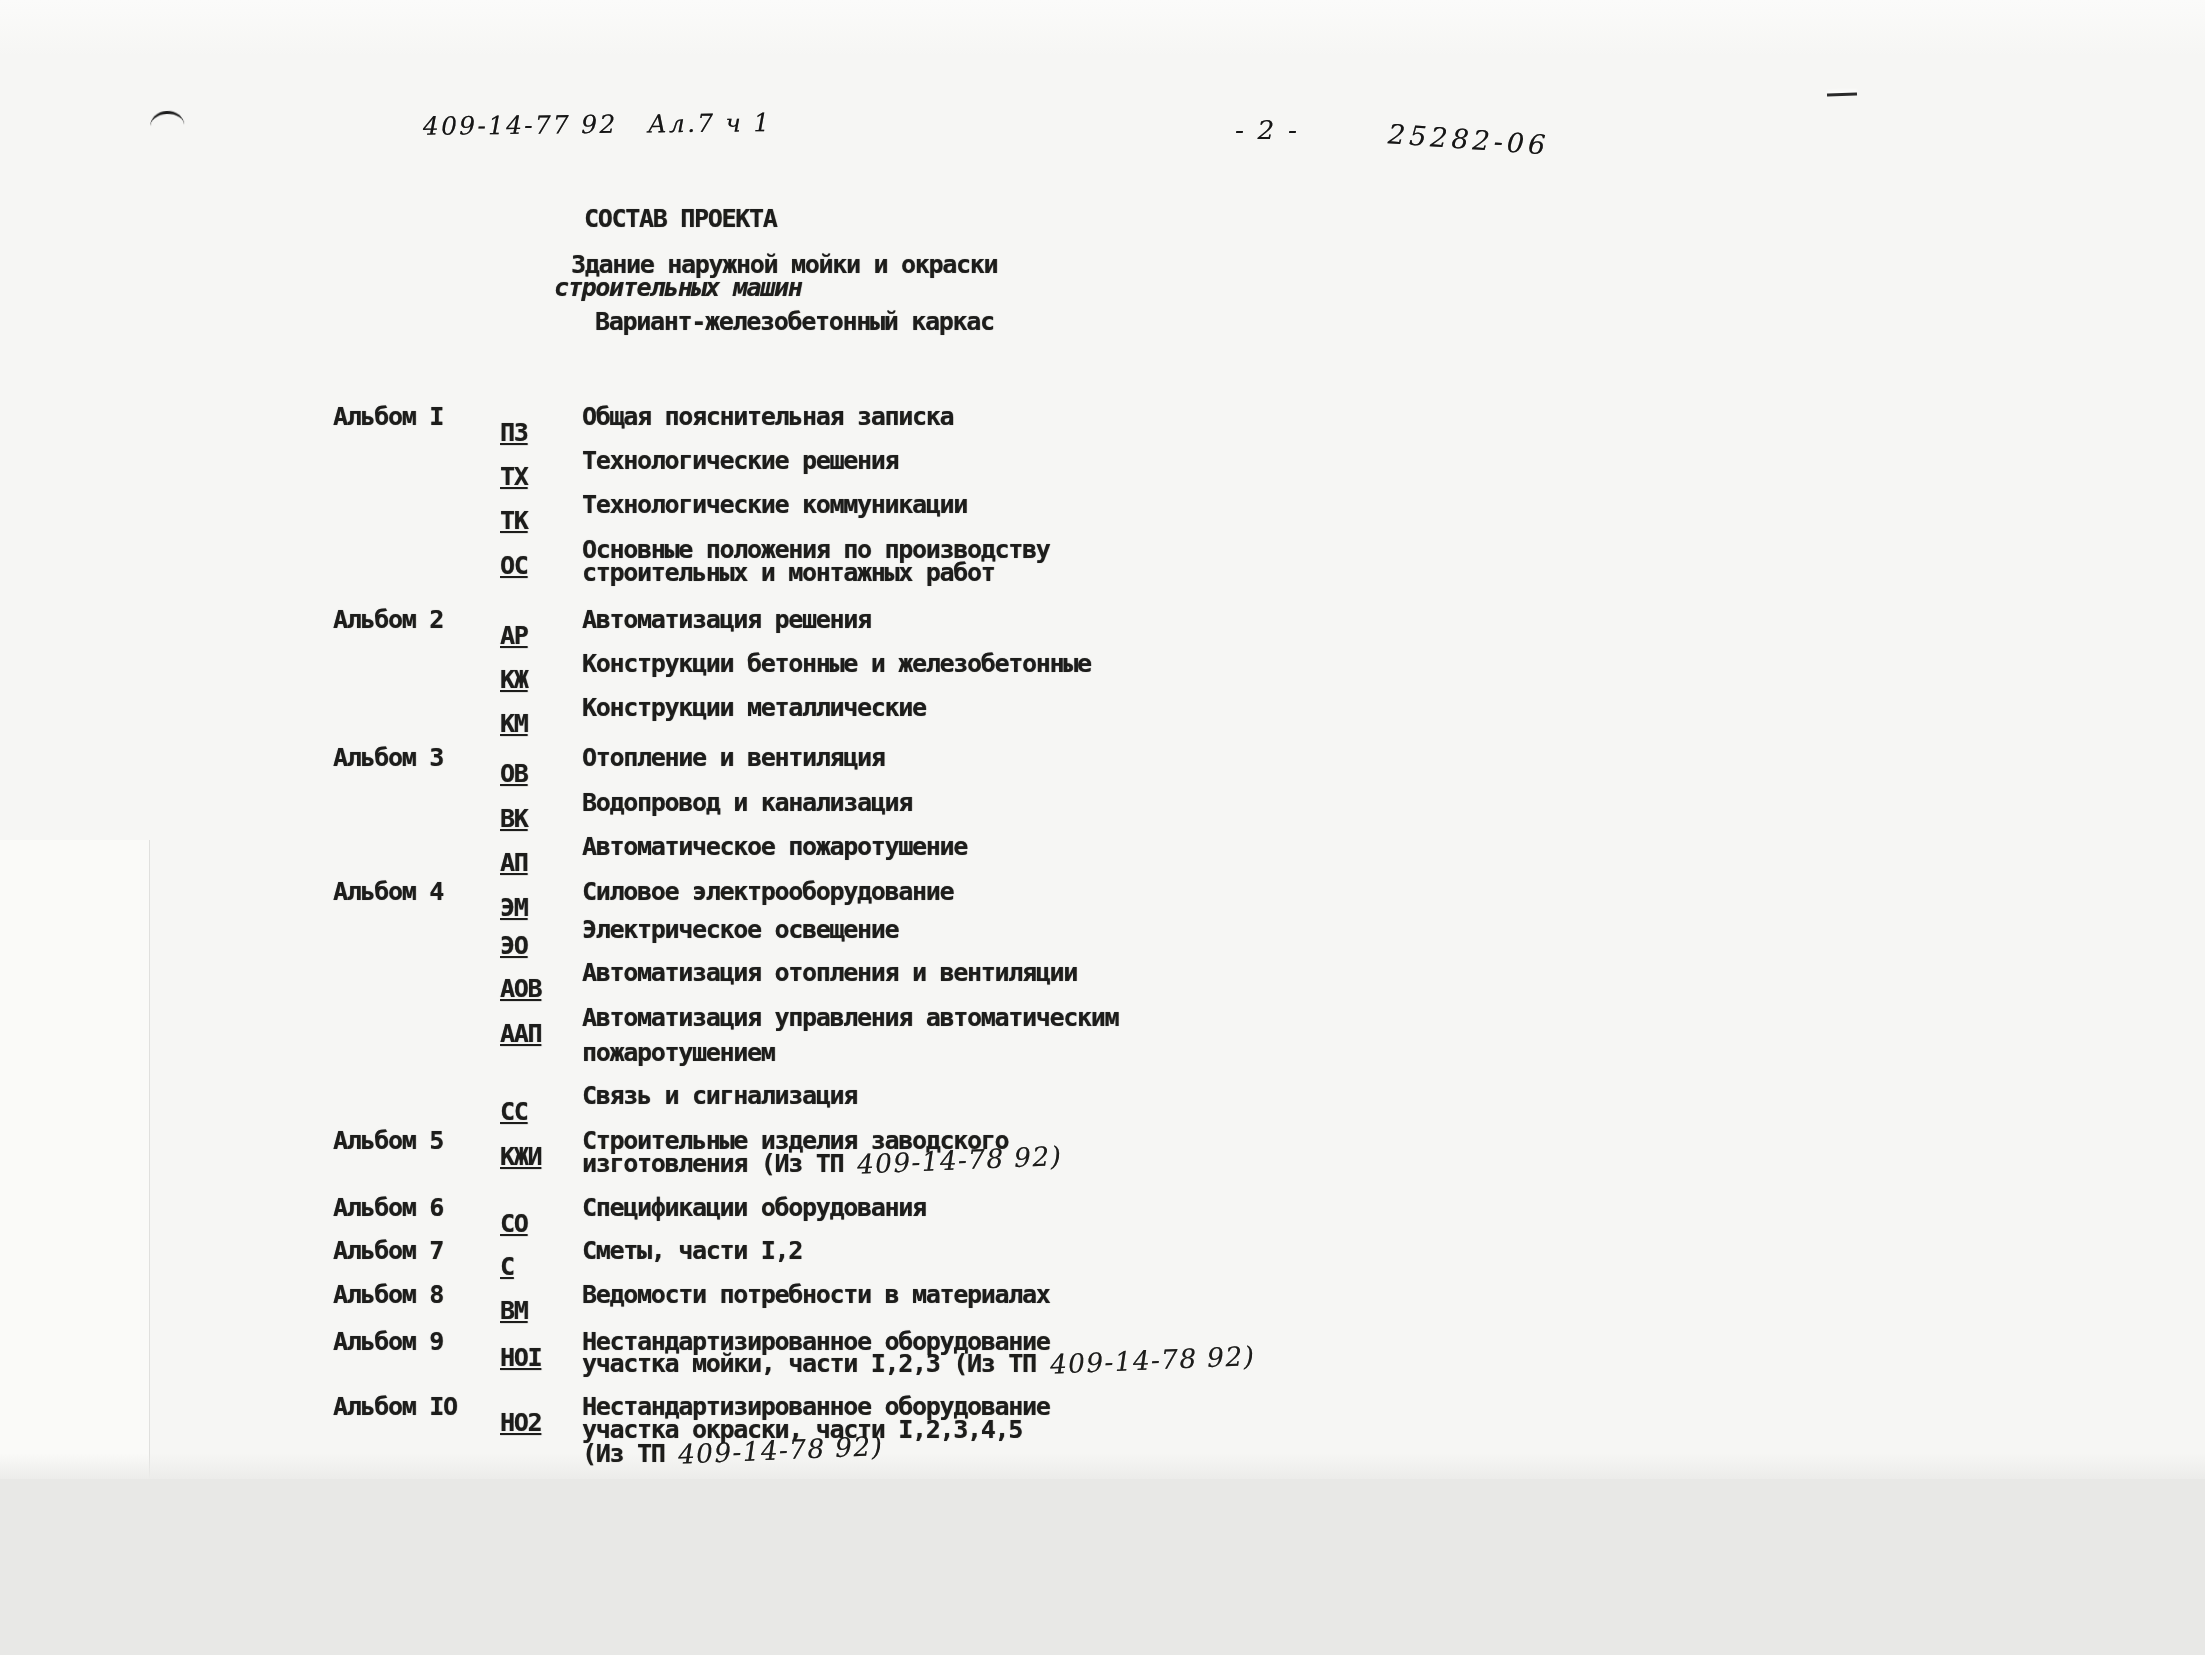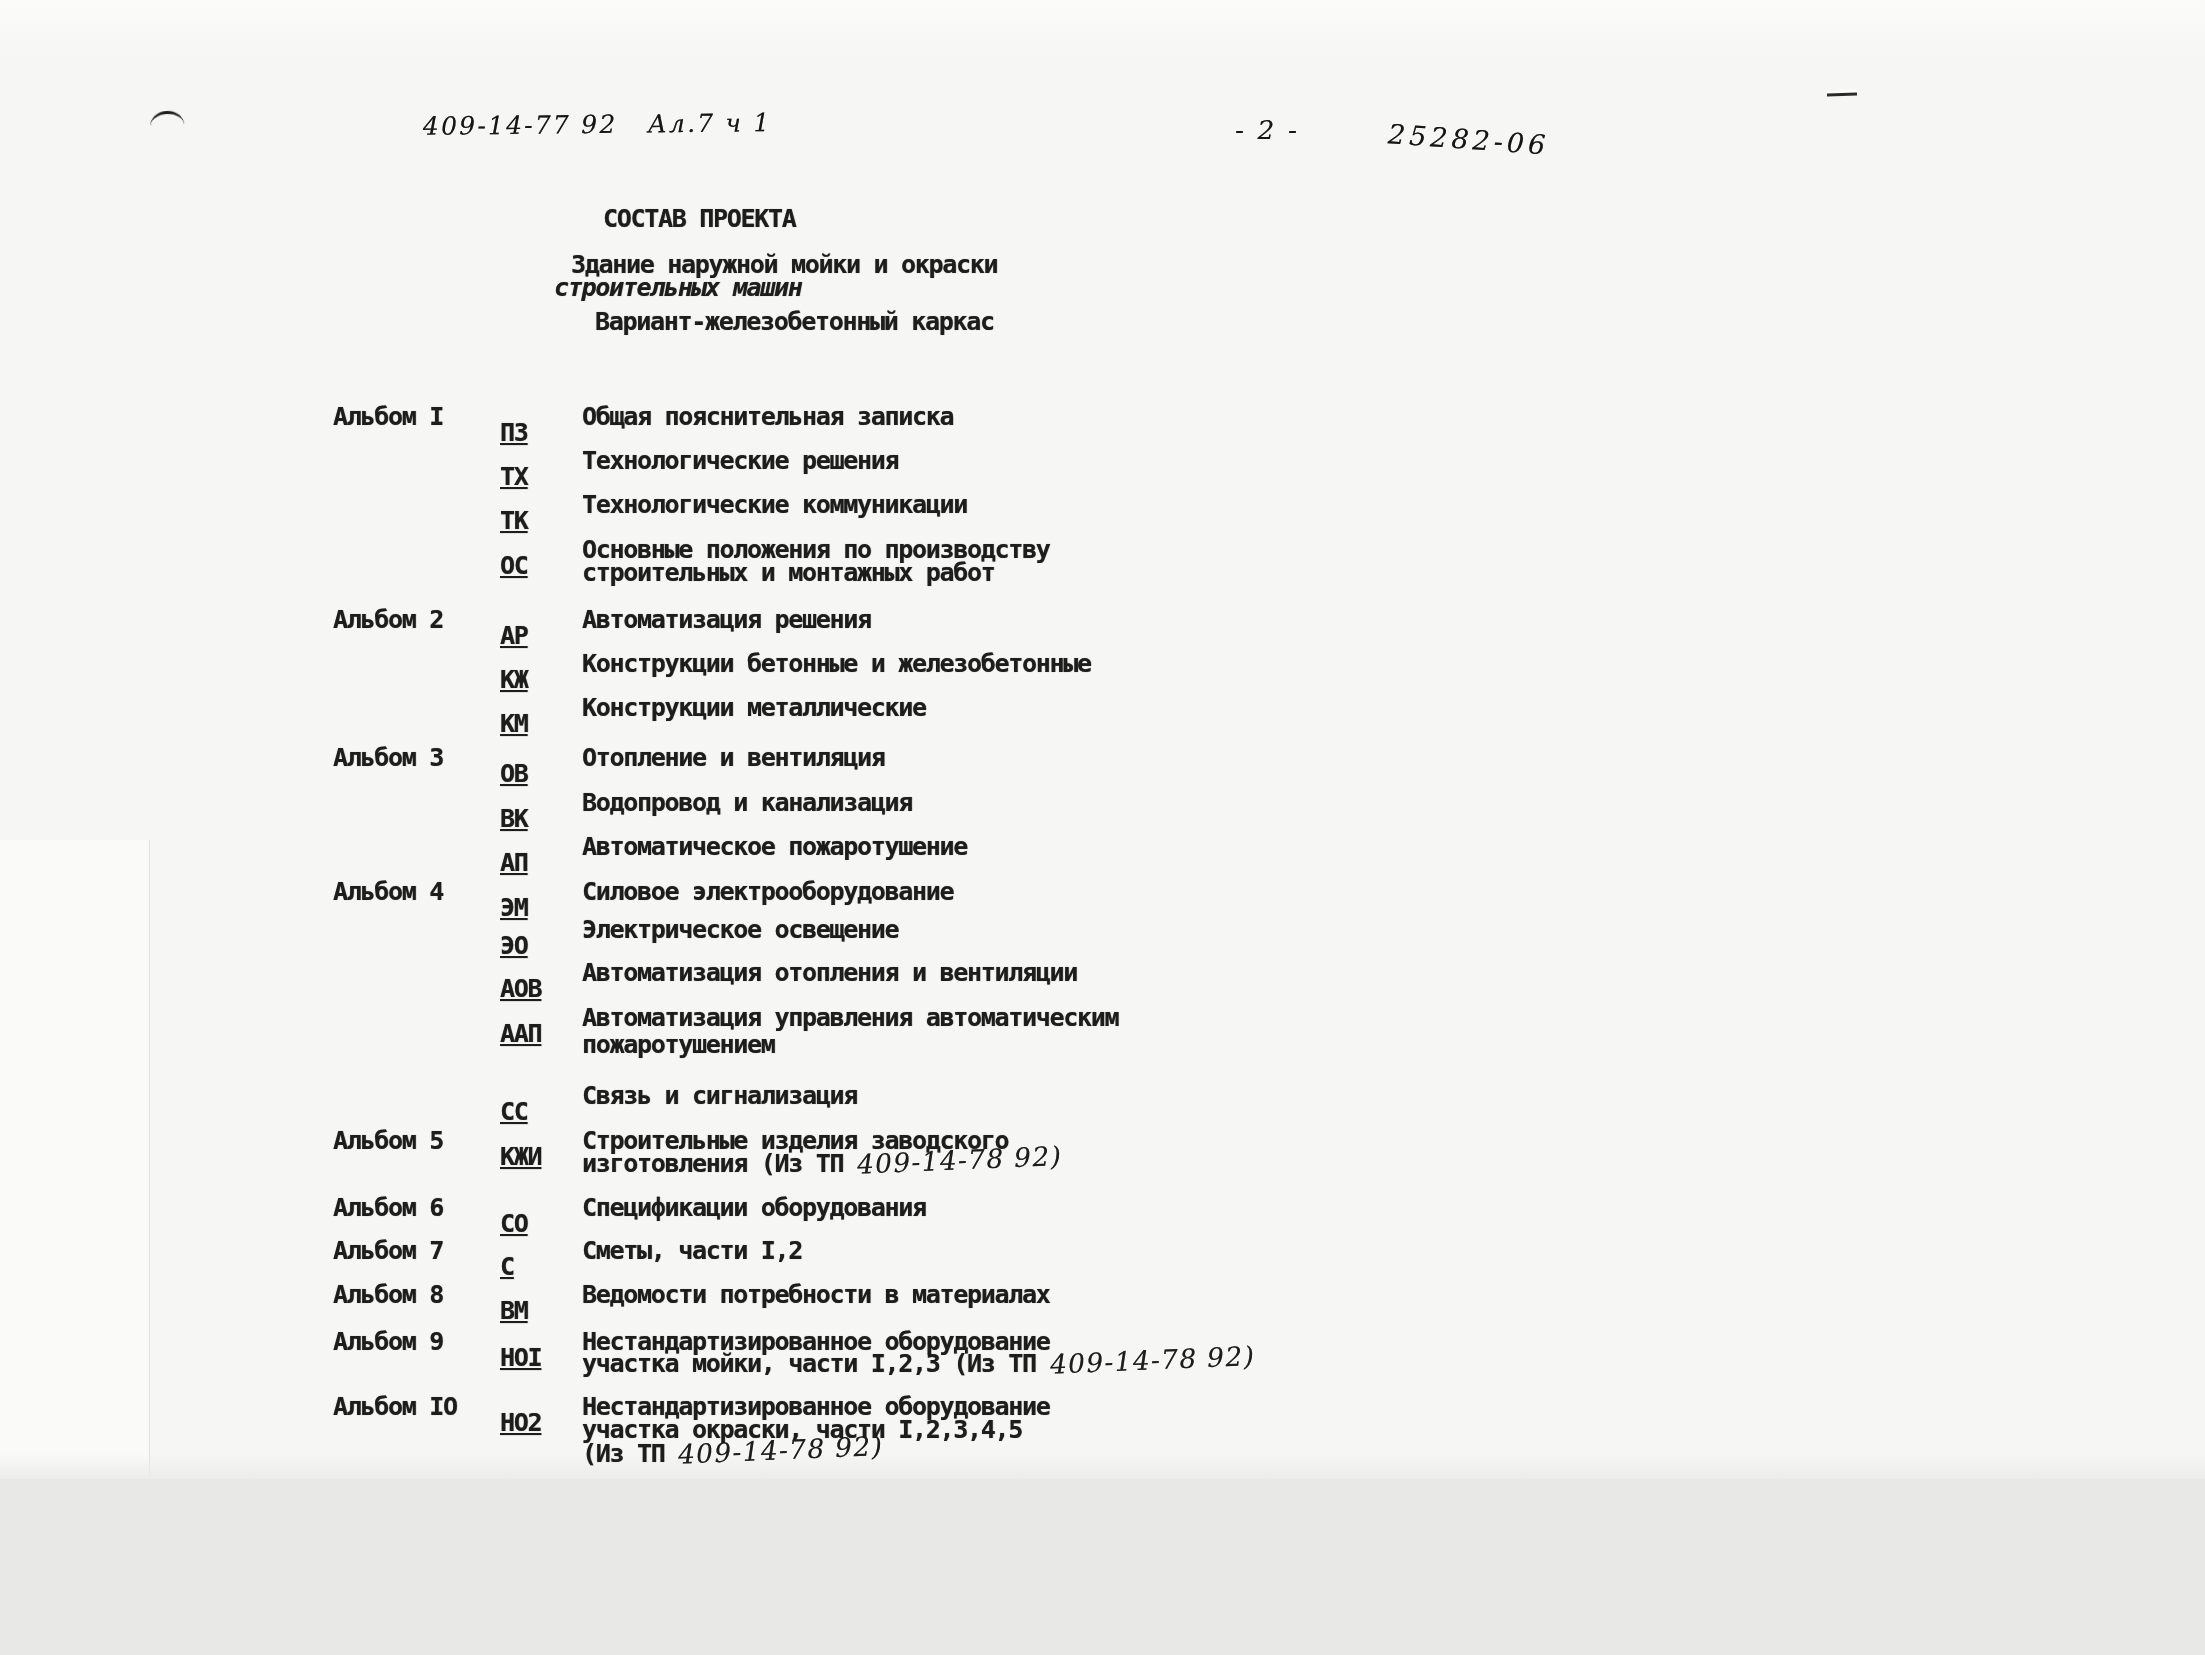--- a/index.html
+++ b/index.html
@@ -72,21 +72,21 @@
   }
   .page-num {
     left: 1235px; top: 114px;
     font-size: 26.5px; letter-spacing: 2.6px;
   }
   .inventory {
     left: 1388px; top: 124px;
     font-size: 27px; letter-spacing: 4px;
     transform: rotate(4deg);
   }
-  .title { left: 603px; top: 207px; }
+  .title { left: 584px; top: 207px; }
   .sub1  { left: 571px; top: 253px; }
   .sub2  { left: 554px; top: 276px; font-style: italic; }
   .variant { left: 547px; top: 310px; margin-left: 48px; }
 
   
   .row { position: absolute; left: 0; width: 100%; }
   .row .album { position: absolute; left: 333px; top: 0; }
   .row .code  { position: absolute; left: 500px; top: 16px; text-decoration: underline; }
   .row .desc  { position: absolute; left: 582px; top: 0; }
   .row .desc .line { display: block; }
@@ -202,21 +202,21 @@
       <div class="row" style="top: 961px;">
         <div class="code t">АОВ</div>
         <div class="desc">
           <div class="line t"><span>Автоматизация отопления и вентиляции</span></div>
         </div>
       </div>
       <div class="row" style="top: 1006px;">
         <div class="code t">ААП</div>
         <div class="desc">
           <div class="line t"><span>Автоматизация управления автоматическим</span></div>
-          <div class="line t" style="margin-top: 4px;"><span>пожаротушением</span></div>
+          <div class="line t" style="margin-top: 12px;"><span>пожаротушением</span></div>
         </div>
       </div>
       <div class="row" style="top: 1084px;">
         <div class="code t">СС</div>
         <div class="desc">
           <div class="line t"><span>Связь и сигнализация</span></div>
         </div>
       </div>
       <div class="row" style="top: 1129px;">
         <div class="album t">Альбом 5</div>

